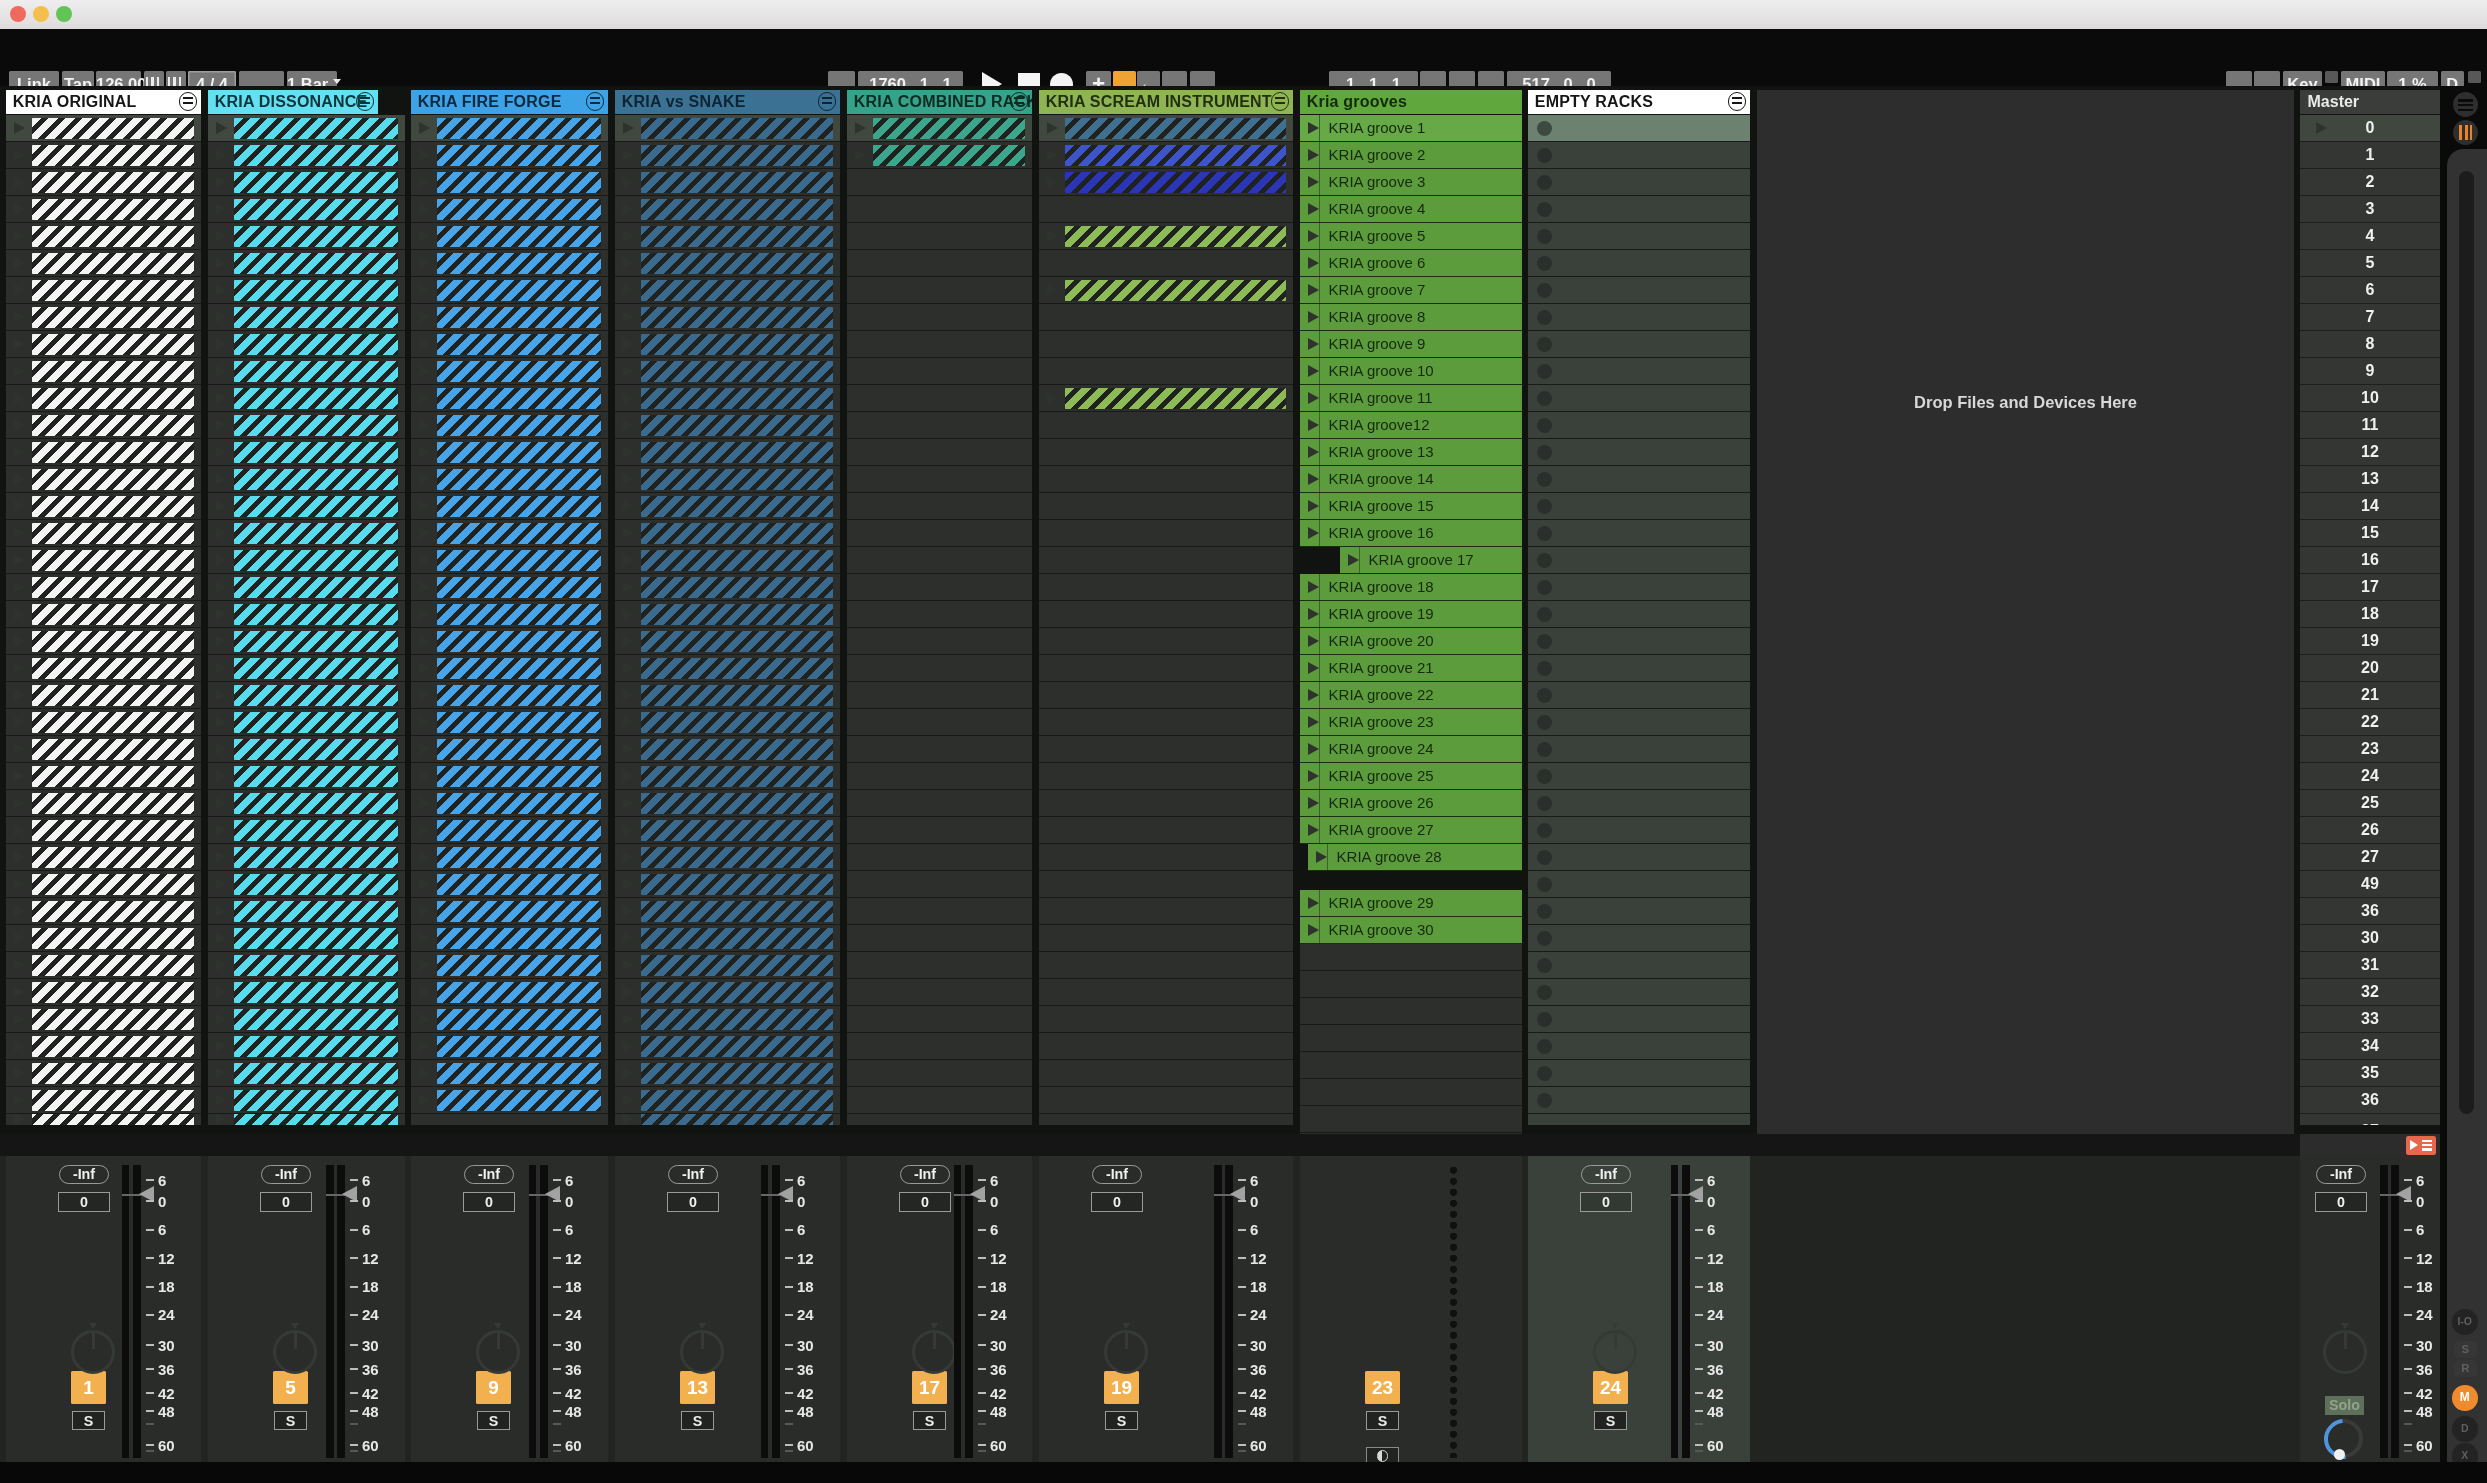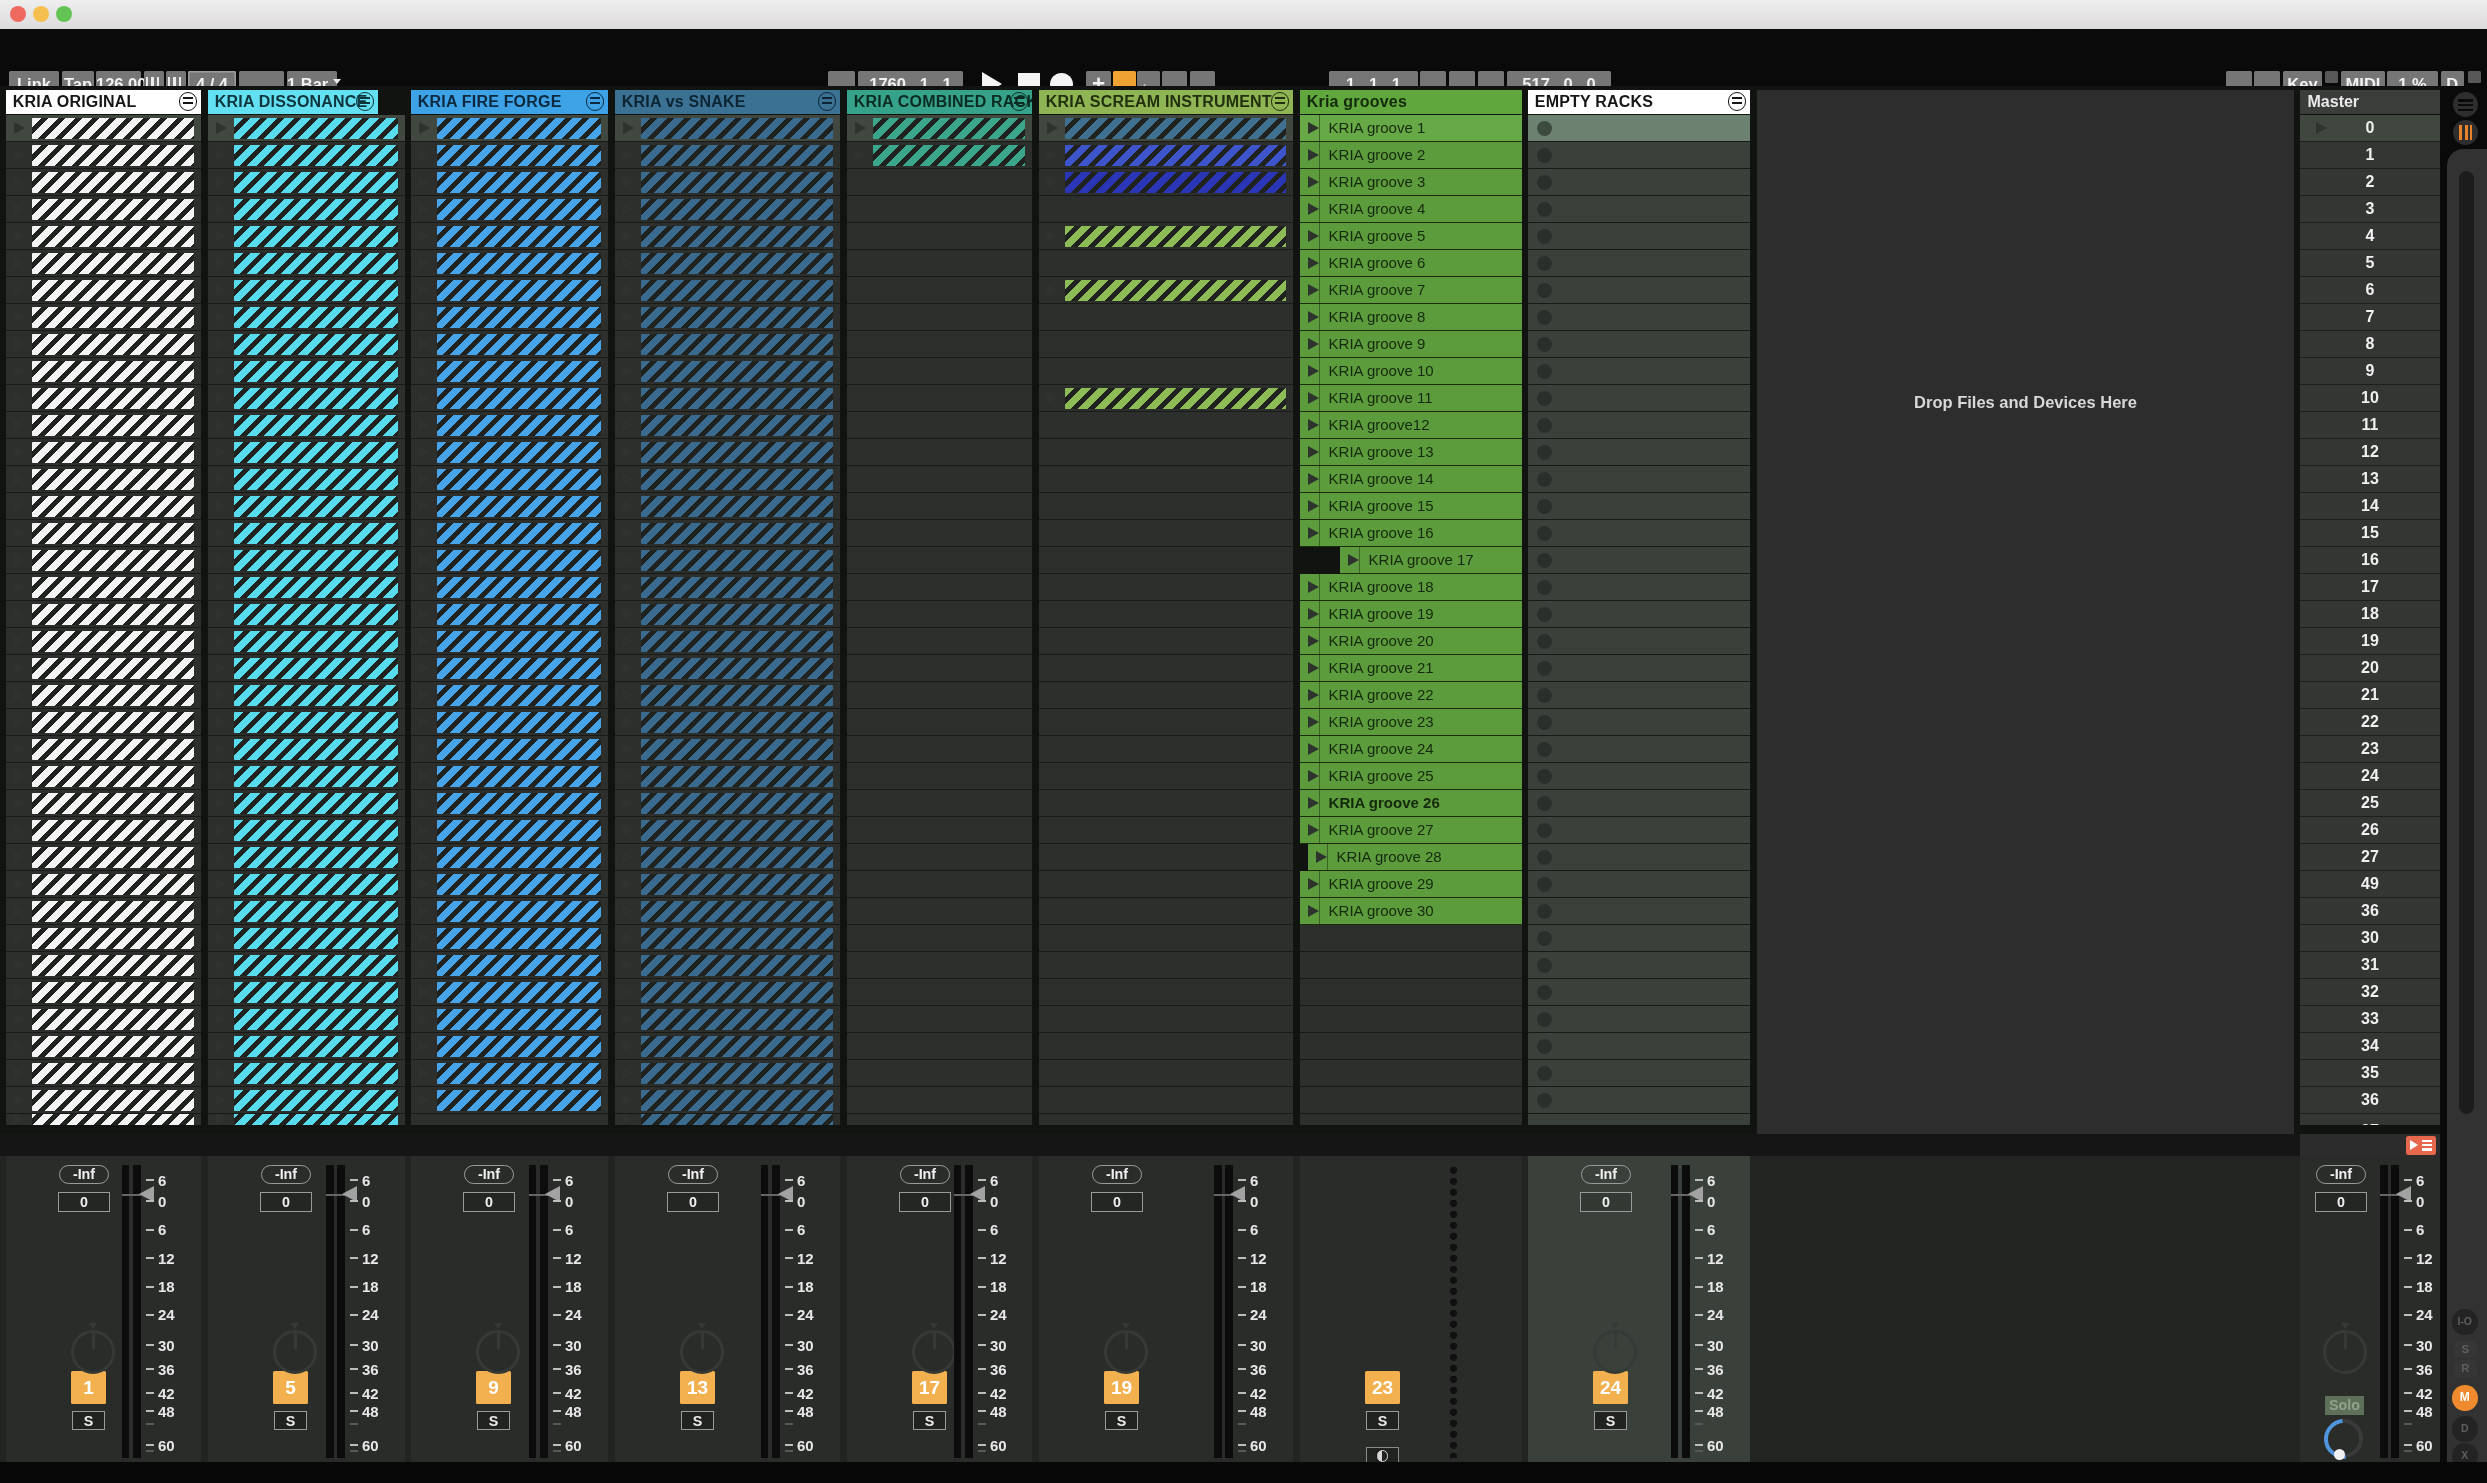--- a/index.html
+++ b/index.html
@@ -1038,33 +1038,33 @@
           <div class="gname" style="color: rgb(21, 42, 12);">KRIA groove 23</div>
         </div>
         <div class="slot" style="background: rgb(93, 156, 61); border-bottom-color: rgb(29, 45, 18);">
           <div class="tri"></div>
           <div class="gname" style="color: rgb(21, 42, 12);">KRIA groove 24</div>
         </div>
         <div class="slot" style="background: rgb(93, 156, 61); border-bottom-color: rgb(29, 45, 18);">
           <div class="tri"></div>
           <div class="gname" style="color: rgb(21, 42, 12);">KRIA groove 25</div>
         </div>
-        <div class="slot" style="background: rgb(93, 156, 61); border-bottom-color: rgb(29, 45, 18); font-weight: bold;">
+        <div class="slot" style="background: rgb(93, 156, 61); border-bottom-color: rgb(29, 45, 18);">
           <div class="tri"></div>
           <div class="gname" style="color: rgb(21, 42, 12);">KRIA groove 26</div>
         </div>
         <div class="slot" style="background: rgb(93, 156, 61); border-bottom-color: rgb(29, 45, 18);">
           <div class="tri"></div>
           <div class="gname" style="color: rgb(21, 42, 12);">KRIA groove 27</div>
         </div>
         <div class="slot" style="background: rgb(93, 156, 61); border-bottom-color: rgb(29, 45, 18); margin-left: 8px;">
           <div class="tri"></div>
           <div class="gname" style="color: rgb(21, 42, 12);">KRIA groove 28</div>
         </div>
-        <div class="slot" style="background: rgb(93, 156, 61); border-bottom-color: rgb(29, 45, 18);">
+        <div class="slot" style="background: rgb(93, 156, 61); border-bottom-color: rgb(29, 45, 18); margin-top: 19px;">
           <div class="tri"></div>
           <div class="gname" style="color: rgb(21, 42, 12);">KRIA groove 29</div>
         </div>
         <div class="slot" style="background: rgb(93, 156, 61); border-bottom-color: rgb(29, 45, 18);">
           <div class="tri"></div>
           <div class="gname" style="color: rgb(21, 42, 12);">KRIA groove 30</div>
         </div>
         <div class="slot"></div>
         <div class="slot"></div>
         <div class="slot"></div>

